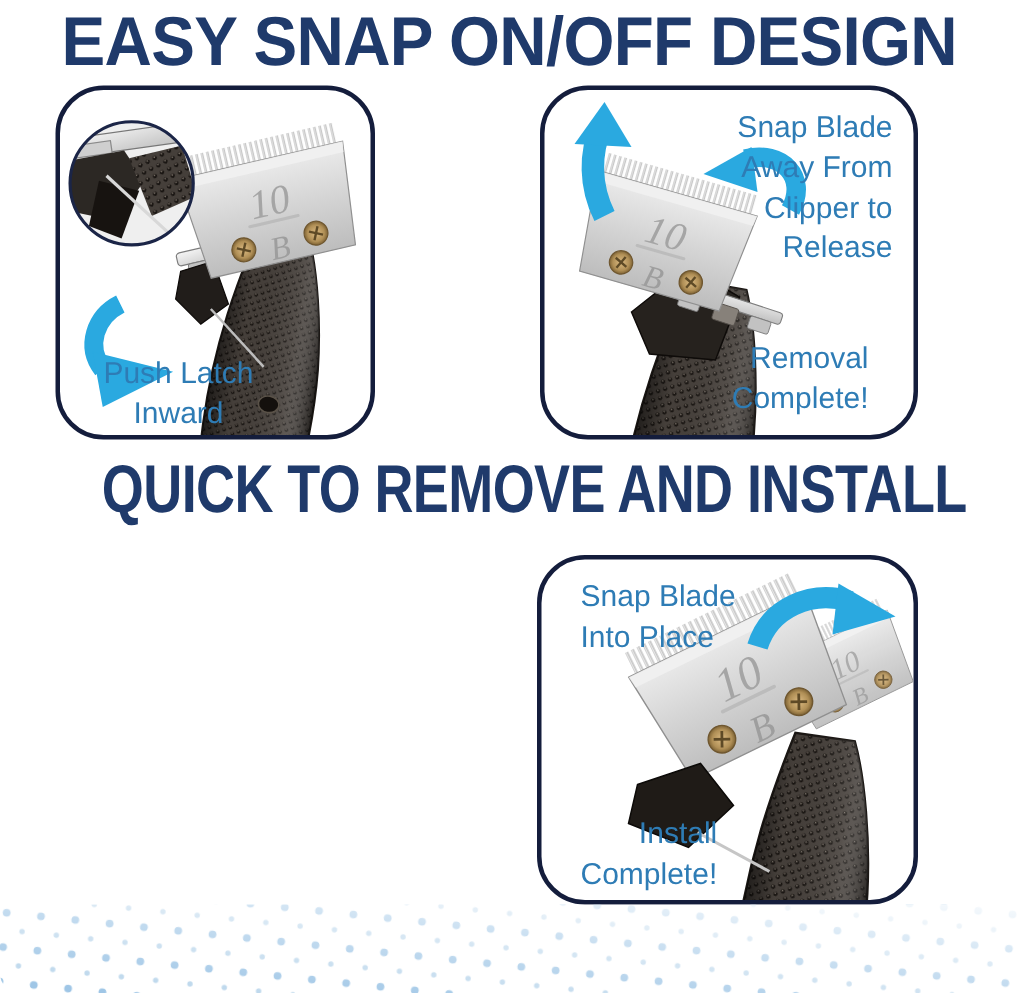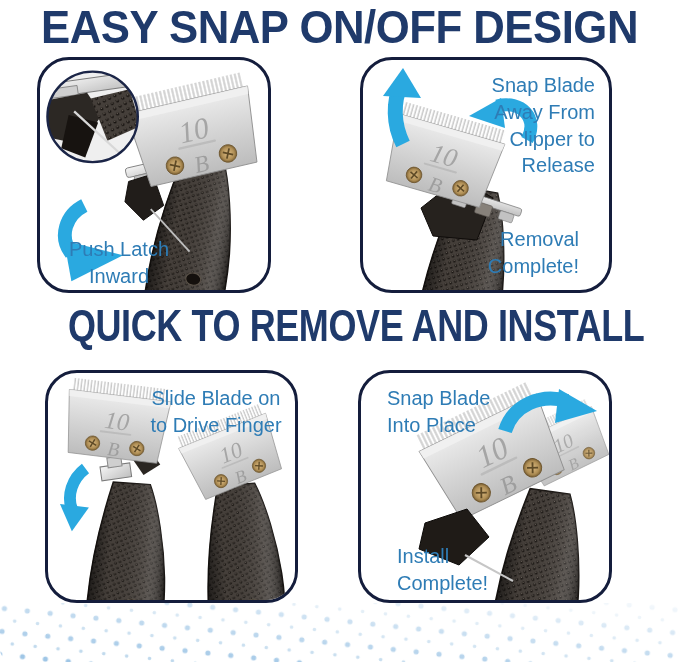--- a/index.html
+++ b/index.html
@@ -4,33 +4,33 @@
 <style>
   html,body{margin:0;padding:0;background:#ffffff;}
   #stage{position:relative;width:679px;height:662px;background:#ffffff;overflow:hidden;
          font-family:"Liberation Sans",sans-serif;border-radius:13px;}
   .h{position:absolute;left:0;width:100%;text-align:center;color:#1f3a6b;font-weight:700;
      line-height:1;white-space:nowrap;}
   .h1{top:4px;font-size:46px;transform:scaleX(0.95);letter-spacing:-0.5px;}
   .h2{top:303px;font-size:45px;transform:scaleX(0.80);letter-spacing:-0.5px;}
   .panel{position:absolute;background:#ffffff;border:3px solid #141d3c;border-radius:32px;
          box-sizing:border-box;overflow:hidden;}
-  .panel-a{left:37px;top:57px;width:234px;height:236px;}
+  .panel-a{left:37px;top:57px;width:213px;height:236px;}
   .panel-b{left:360px;top:57px;width:252px;height:236px;}
   .panel-c{left:45px;top:370px;width:253px;height:233px;}
   .panel-d{left:358px;top:370px;width:254px;height:233px;}
   .illus{position:absolute;left:0;top:0;width:100%;height:100%;z-index:1;}
   .caption{position:absolute;z-index:3;color:#2e7cb5;font-size:20px;line-height:1.34;
            white-space:pre-line;}
   .cap-a{left:2px;top:176px;width:154px;text-align:center;}
   .cap-b1{right:14px;top:12px;text-align:right;}
   .cap-b2{right:30px;top:166px;text-align:right;}
   .cap-c{left:90px;top:12px;width:156px;text-align:center;}
   .cap-d1{left:26px;top:12px;text-align:left;}
-  .cap-d2{left:26px;top:170px;text-align:left;margin-left:10px;}
+  .cap-d2{left:26px;top:170px;text-align:right;}
   .dots{position:absolute;left:0;top:603px;z-index:0;}
   .arrow-tail{fill:none;stroke:#2aa9e0;}
   .arrow-head{fill:#2aa9e0;}
 </style>
 </head>
 <body>
 
 <div id="stage">
 
   <svg aria-hidden="true" style="position:absolute;width:0;height:0">
@@ -174,39 +174,20 @@
       <use href="#g-arrow-curl" transform="translate(100,38)"></use>
     </svg>
     <div class="caption cap-b1">Snap Blade
 Away From
 Clipper to
 Release</div>
     <div class="caption cap-b2">Removal
 Complete!</div>
   </div>
 
-  <div class="panel panel-c">
-    <svg class="illus" viewBox="0 0 247 227">
-      <use href="#g-body" transform="translate(36,104) rotate(4) scale(0.74)"></use>
-      <g transform="translate(52,94) rotate(-8)">
-        <rect width="30" height="14" fill="url(#grad-steel2)" stroke="#7a7a7a"></rect>
-        <rect x="8" y="-8" width="14" height="10" fill="#cfcfcf" stroke="#8a8a8a"></rect>
-        <polygon points="34,-2 52,-10 60,6 42,14" fill="#2a2622"></polygon>
-      </g>
-      <use href="#g-blade" transform="translate(20,4) rotate(7) scale(0.72)"></use>
-      <use href="#g-arrow-c" transform="translate(12,92) scale(0.85)"></use>
-      <use href="#g-body" transform="translate(140,112) rotate(-4) scale(0.74)"></use>
-      <g transform="translate(168,104) rotate(-14)">
-        <rect width="26" height="12" fill="url(#grad-steel2)" stroke="#7a7a7a"></rect>
-      </g>
-      <use href="#g-blade" transform="translate(124,66) rotate(-22) scale(0.66)"></use>
-    </svg>
-    <div class="caption cap-c">Slide Blade on
-to Drive Finger</div>
-  </div>
 
   <div class="panel panel-d">
     <svg class="illus" viewBox="0 0 248 227">
       <use href="#g-body" transform="translate(138,108) rotate(8) scale(0.8)"></use>
       <use href="#g-blade" transform="translate(150,62) rotate(-26) scale(0.58)" opacity="0.92"></use>
       <use href="#g-blade" transform="translate(48,66) rotate(-26) scale(0.92)"></use>
       <polygon points="64,150 106,136 128,164 98,192 58,176" fill="#1f1b17" stroke="#0c0a08"></polygon>
       <path d="M104,182 L152,208" stroke="#c6c6c6" stroke-width="2" fill="none"></path>
       <use href="#g-arrow-d" transform="translate(138,16)"></use>
     </svg>

